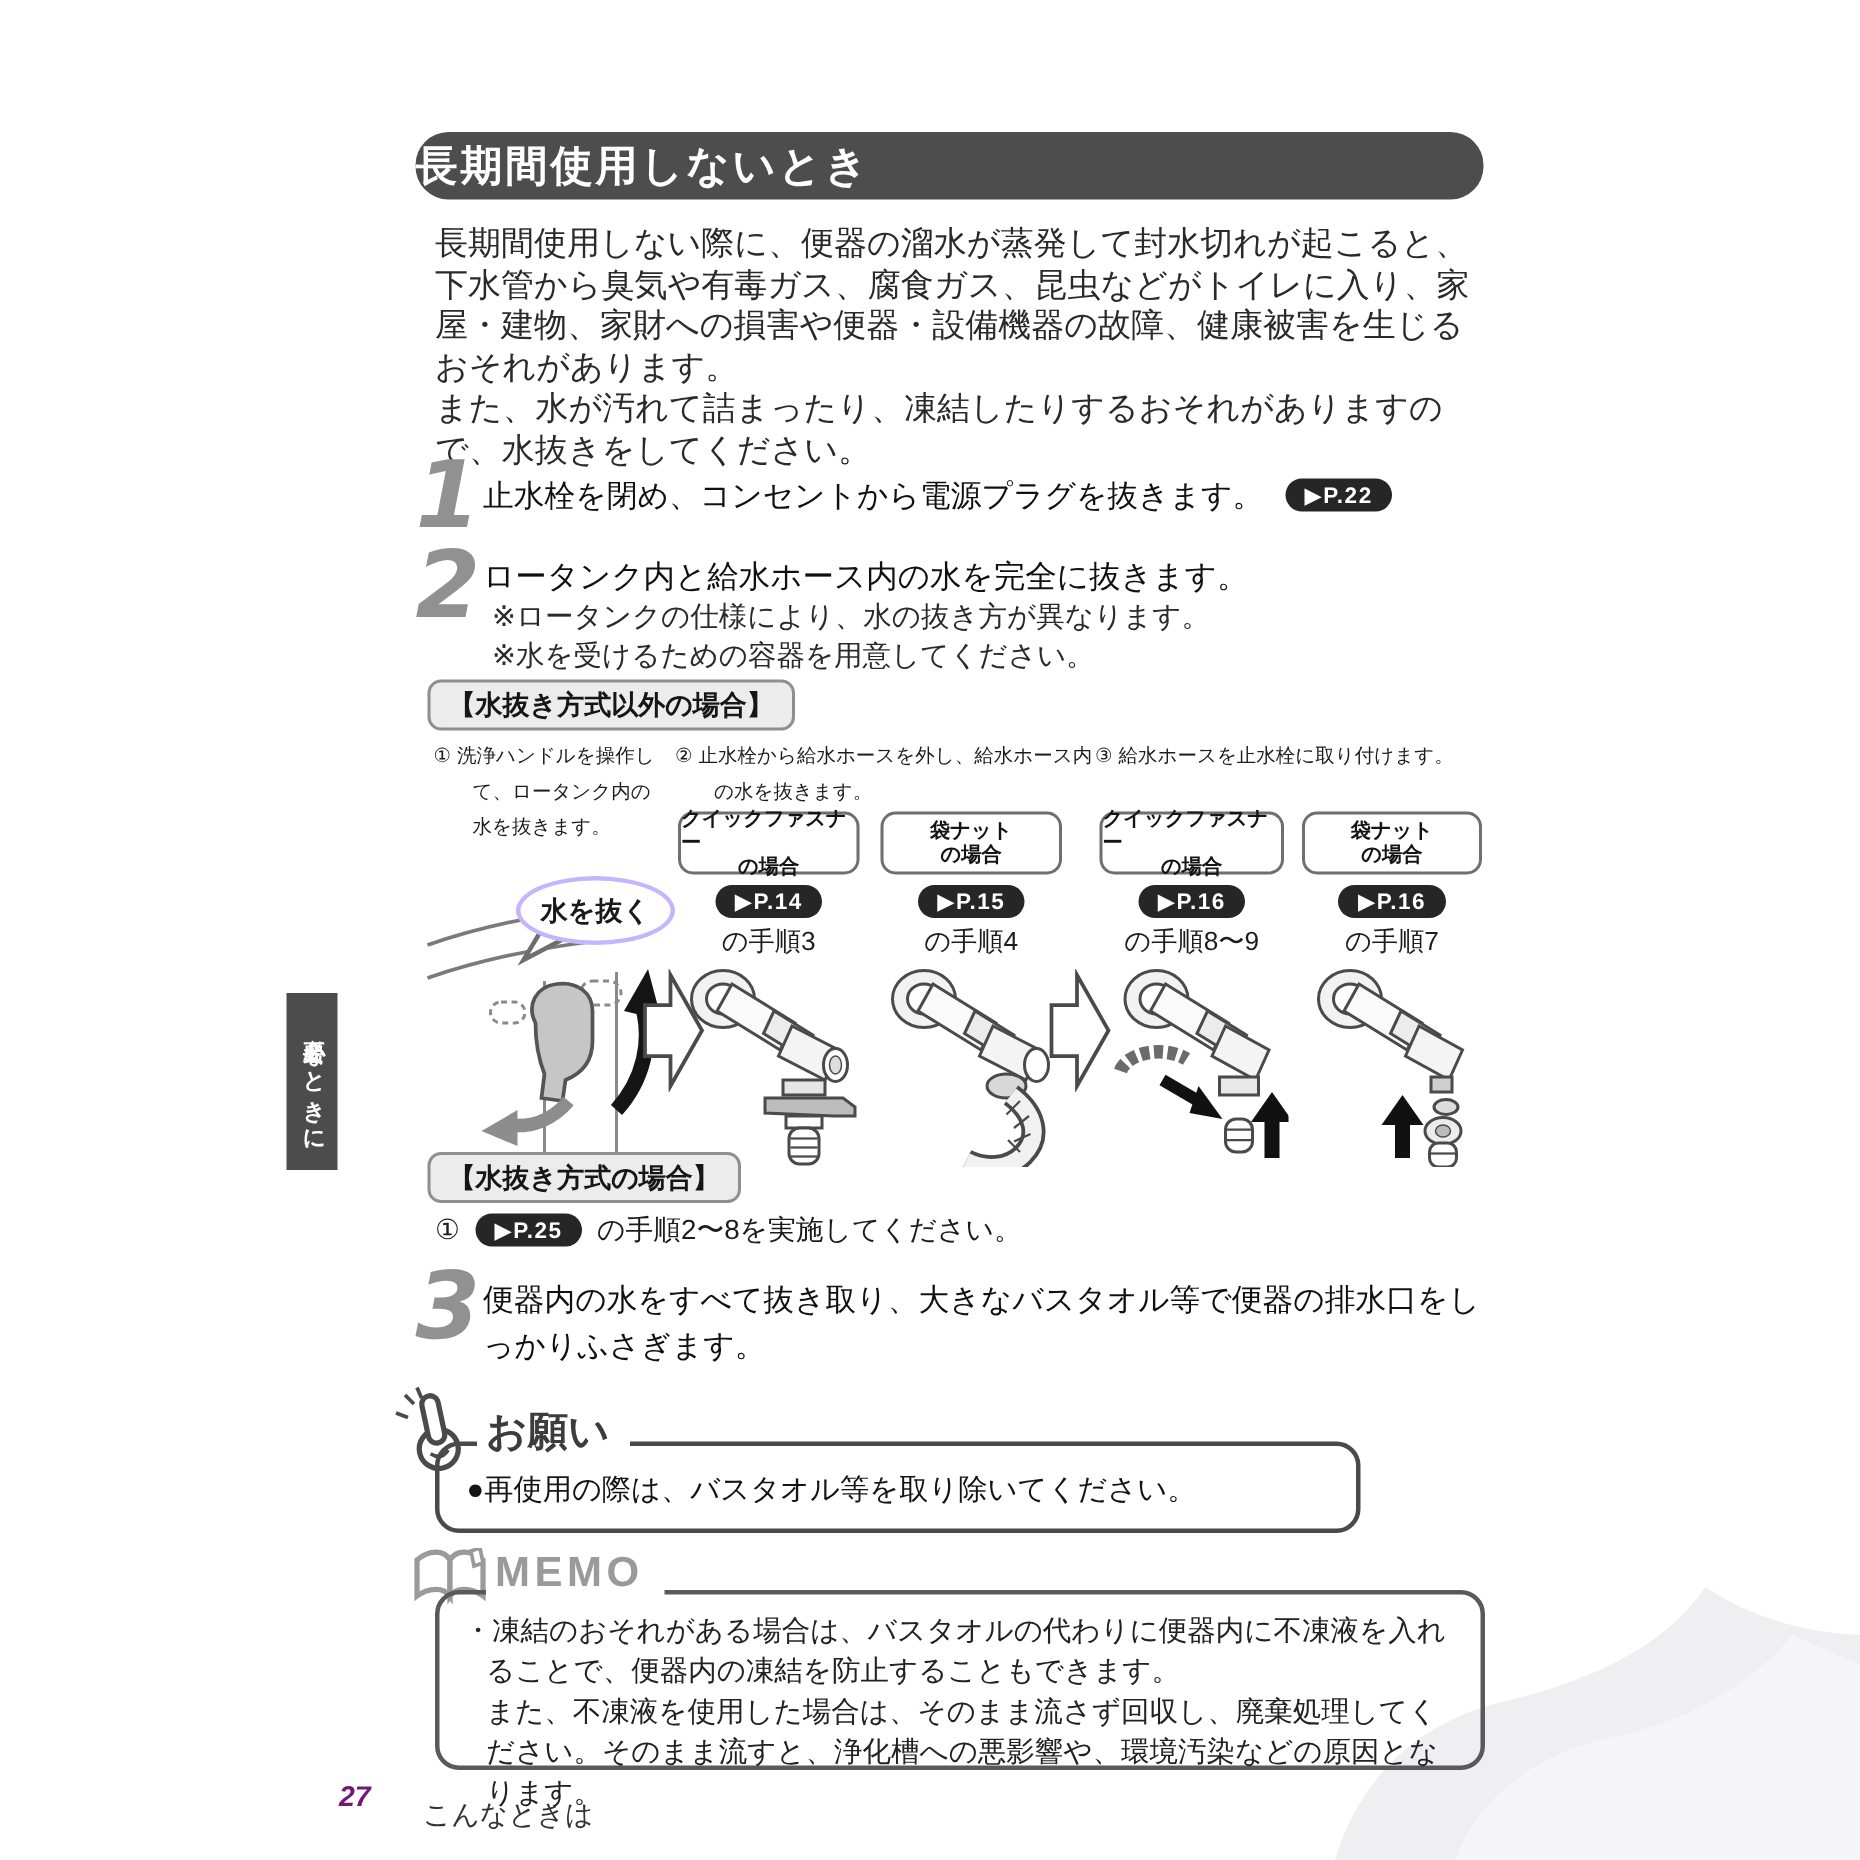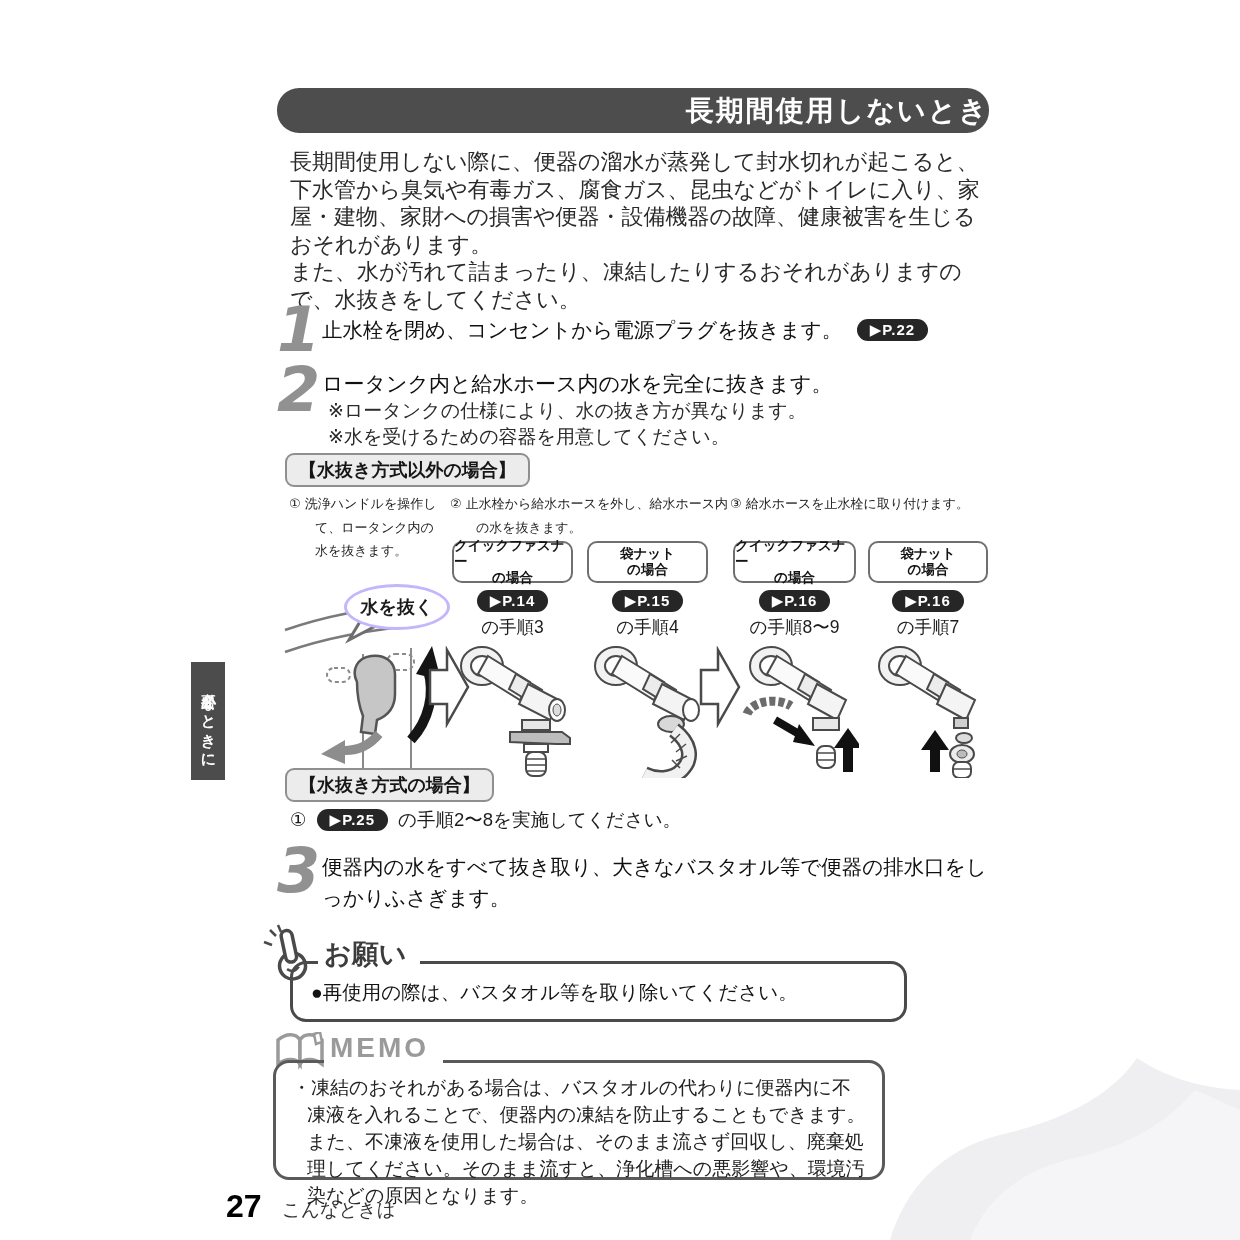--- a/index.html
+++ b/index.html
@@ -2,21 +2,21 @@
 <html><head>
 <meta charset="utf-8">
 <style>
   html,body{margin:0;padding:0;background:#fff;}
   body{font-family:"Liberation Sans","DejaVu Sans",sans-serif;color:#1e1e1e;}
   #page{position:relative;width:1240px;height:1240px;background:#fff;overflow:hidden;}
   .abs{position:absolute;}
 
   
   .title-bar{left:277px;top:88px;width:712px;height:45px;background:#4d4d4d;border-radius:22px;
-    display:flex;align-items:center;justify-content:flex-end;color:#fff;font-size:28px;font-weight:bold;letter-spacing:2px;}
+    display:flex;align-items:center;justify-content:flex-start;color:#fff;font-size:28px;font-weight:bold;letter-spacing:2px;}
 
   
   .intro{left:290px;top:148px;width:692px;font-size:22px;line-height:27.5px;color:#2a2a2a;}
   .intro p{margin:0;}
 
   
   .stepnum{font-size:62px;font-weight:bold;font-style:italic;color:#919191;line-height:56px;
     font-family:"DejaVu Sans",sans-serif;}
 
   .step-title{font-weight:normal;font-size:20.5px;color:#101010;}
@@ -51,28 +51,28 @@
   
   .drainline{left:290px;top:807px;display:flex;align-items:center;gap:10px;font-size:18.5px;color:#1c1c1c;}
 
   
   .round-box{border:3px solid #4a4a4a;border-radius:16px;background:transparent;z-index:1;box-sizing:border-box;}
   .box-title{z-index:2;background:#fff;font-weight:bold;}
   .notice-title{left:318px;top:936px;font-size:27px;color:#3c3c3c;padding:0 14px 0 6px;}
   .memo-title{left:324px;top:1032px;font-size:28px;color:#9a9a9a;letter-spacing:3px;padding:0 14px 0 6px;}
   .notice-box{left:290px;top:961px;width:617px;height:61px;}
   .notice-box .item{margin:15px 0 0 18px;font-size:19.5px;color:#141414;}
-  .memo-box{left:273px;top:1060px;width:612px;height:120px;border-color:#5a5a5a;}
+  .memo-box{left:290px;top:1060px;width:700px;height:120px;border-color:#5a5a5a;}
   .memo-box .memo-text{margin:11px 14px 0 16px;font-size:19px;line-height:27px;color:#222;}
   .memo-box p{margin:0;}
   .memo-box .hang{text-indent:-15px;padding-left:15px;}
   .memo-box .cont{padding-left:15px;}
 
   
-  .footer-num{left:226px;top:1188px;font-size:32px;font-weight:bold;color:#000000;}
+  .footer-num{left:226px;top:1188px;font-size:19px;font-weight:bold;color:#701a75;font-style:italic;}
   .footer-label{left:282px;top:1197px;font-size:18.5px;color:#333;}
 
   
   .side-tab{left:191px;top:662px;width:34px;height:118px;background:#4c4c4c;color:#fff;
     display:flex;align-items:center;justify-content:center;
     writing-mode:vertical-rl;text-orientation:upright;font-size:15px;font-weight:bold;letter-spacing:2px;}
 
   svg{display:block;}
 </style>
 </head>

